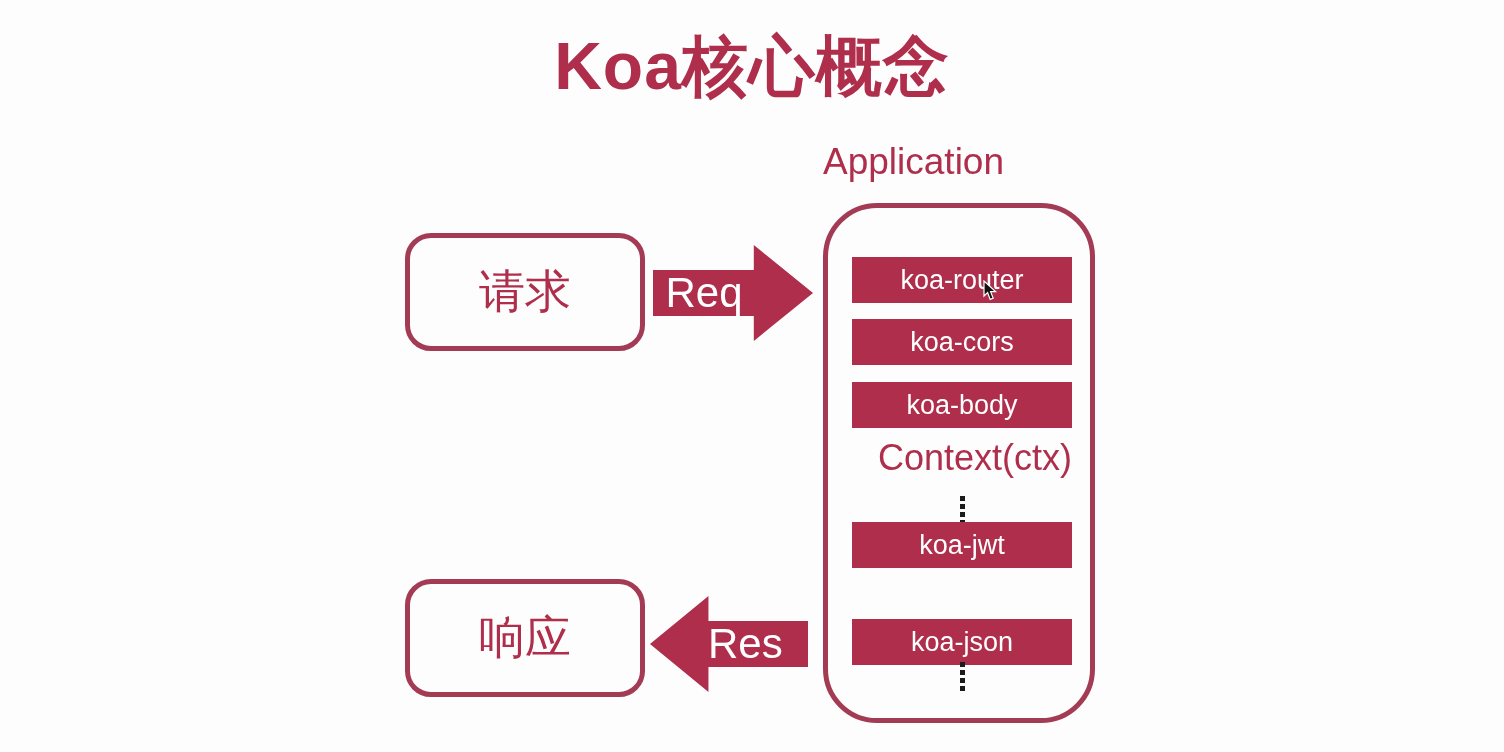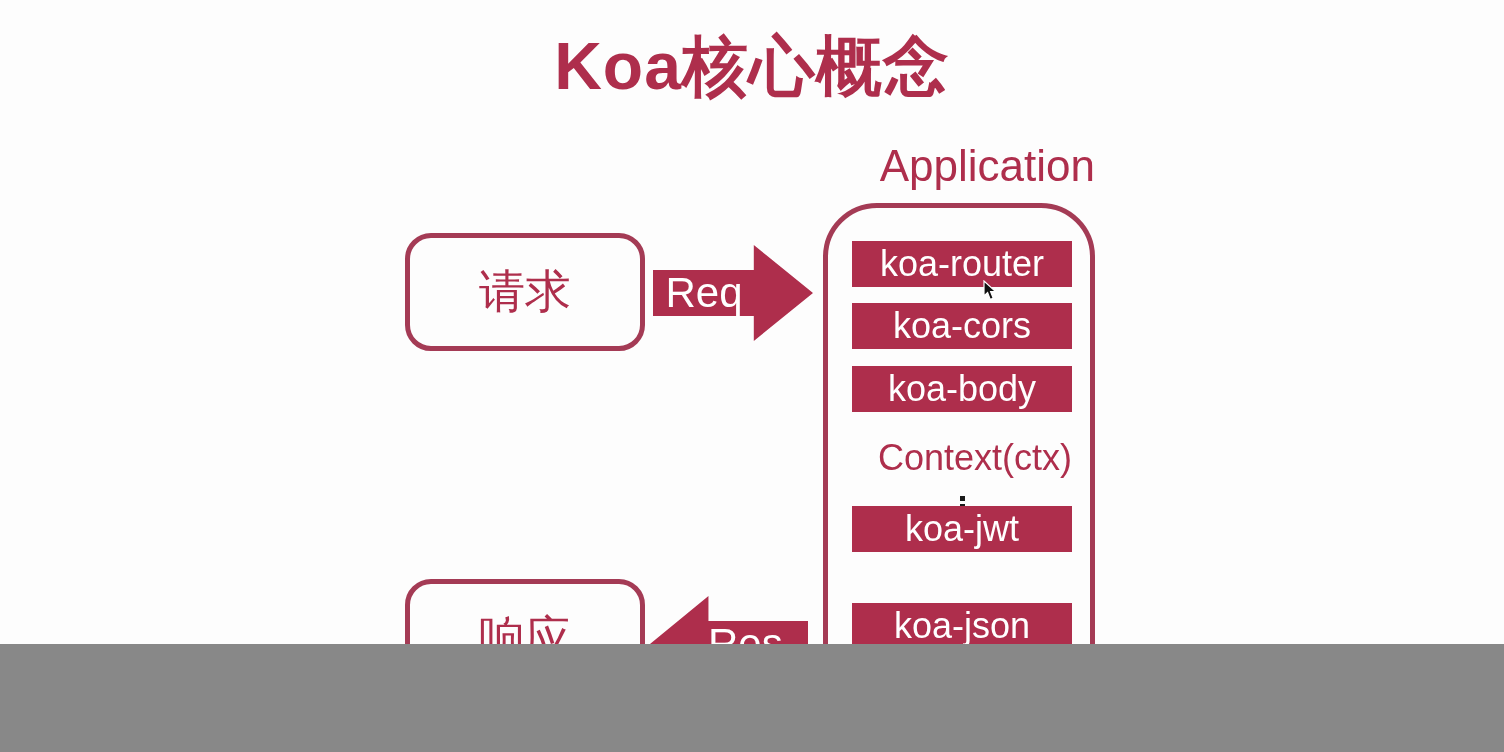--- a/index.html
+++ b/index.html
@@ -8,58 +8,59 @@
     --dots:#1b1b1b;
     --bg:#fdfdfd;
   }
   html,body{margin:0;padding:0;}
   body{
     background:#888;
     font-family:"Liberation Sans","DejaVu Sans",sans-serif;
   }
   .canvas{
     position:relative;
-    width:1504px;height:644px;
+    width:1504px;height:752px;
     background:var(--bg);
     overflow:hidden;
   }
   .title{
     position:absolute;
     left:0;top:22px;width:1504px;
     margin:0;
     text-align:center;
     font-size:66px;
     font-weight:bold;
     color:var(--accent);
     letter-spacing:1px;
   }
   .app-label{
     position:absolute;
     left:823px;top:141px;width:272px;
-    text-align:right;
-    font-size:44px;
+    text-align:left;
+    font-size:37px;
     font-weight:500;
     color:var(--accent);
   }
   .app-container{
     position:absolute;
     left:823px;top:203px;
     width:262px;height:510px;
     border:5px solid var(--border);
     border-radius:54px;
     background:var(--bg);
   }
   .badge{
     position:absolute;
     left:852px;width:220px;height:46px;
     background:var(--accent);
     color:#ffffff;
-    font-size:36px;
+    font-size:27px;
     line-height:46px;
     text-align:center;
+    margin-top:16px;
   }
   .ctx-text{
     position:absolute;
     left:852px;width:220px;top:437px;
     color:var(--accent);
     font-size:36px;
     text-align:right;
   }
   .dots{
     position:absolute;

